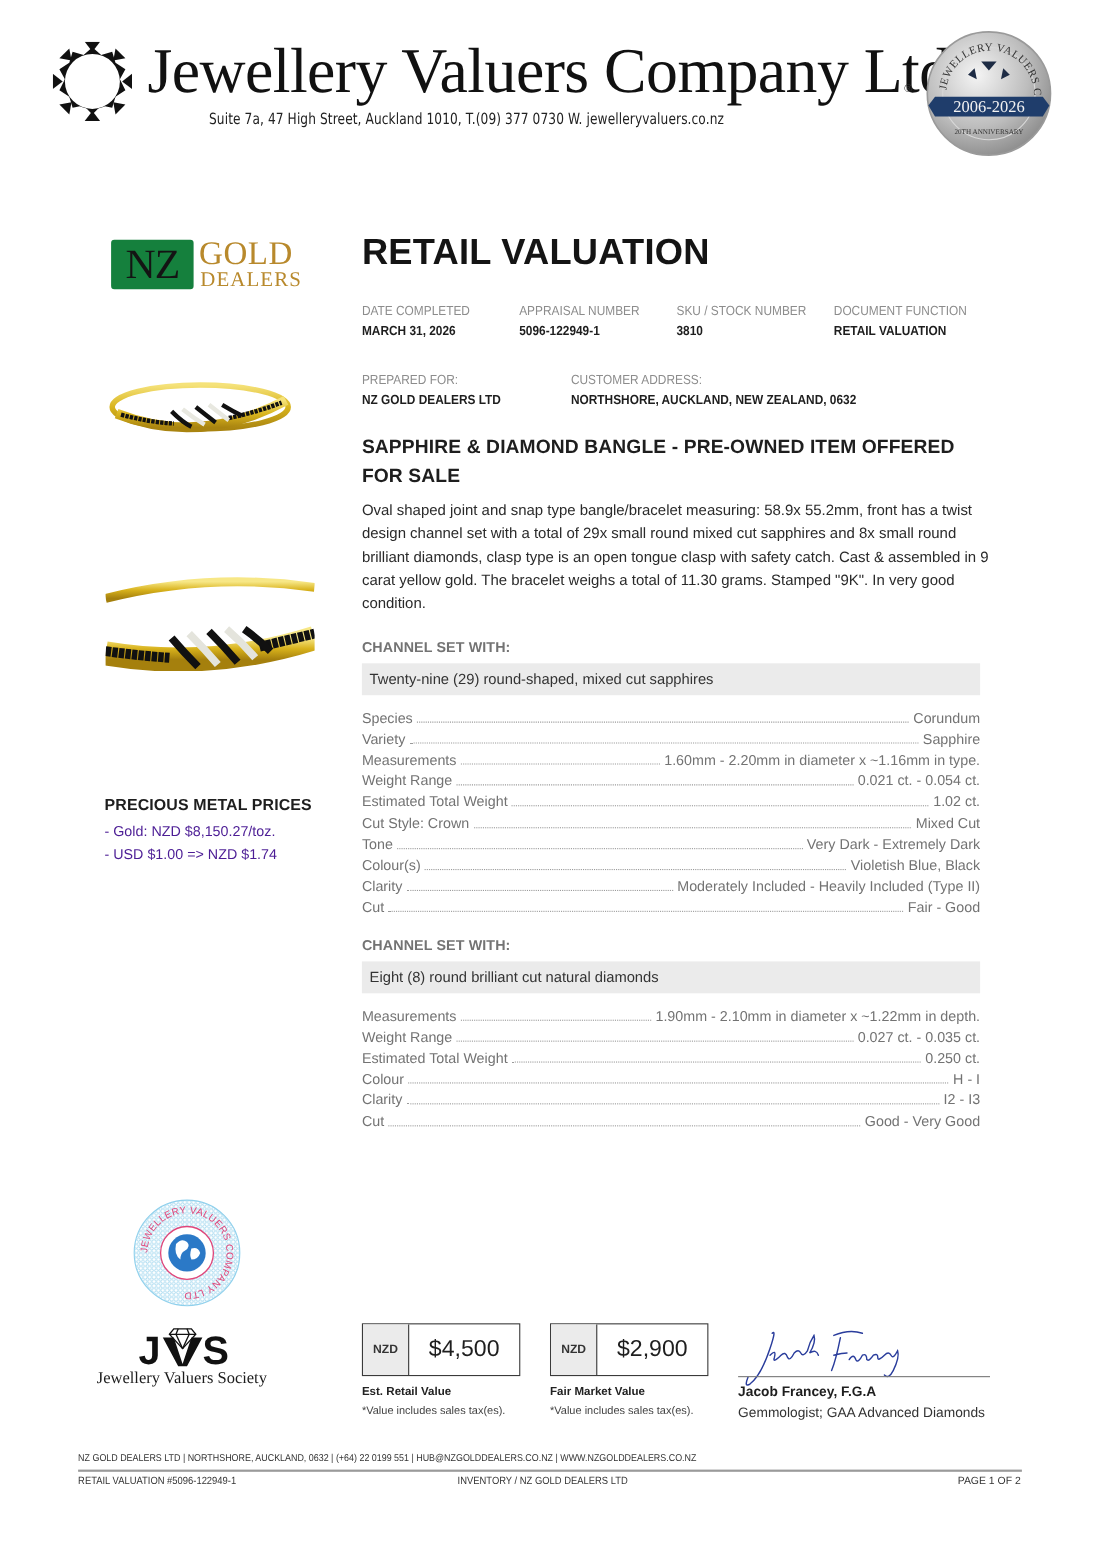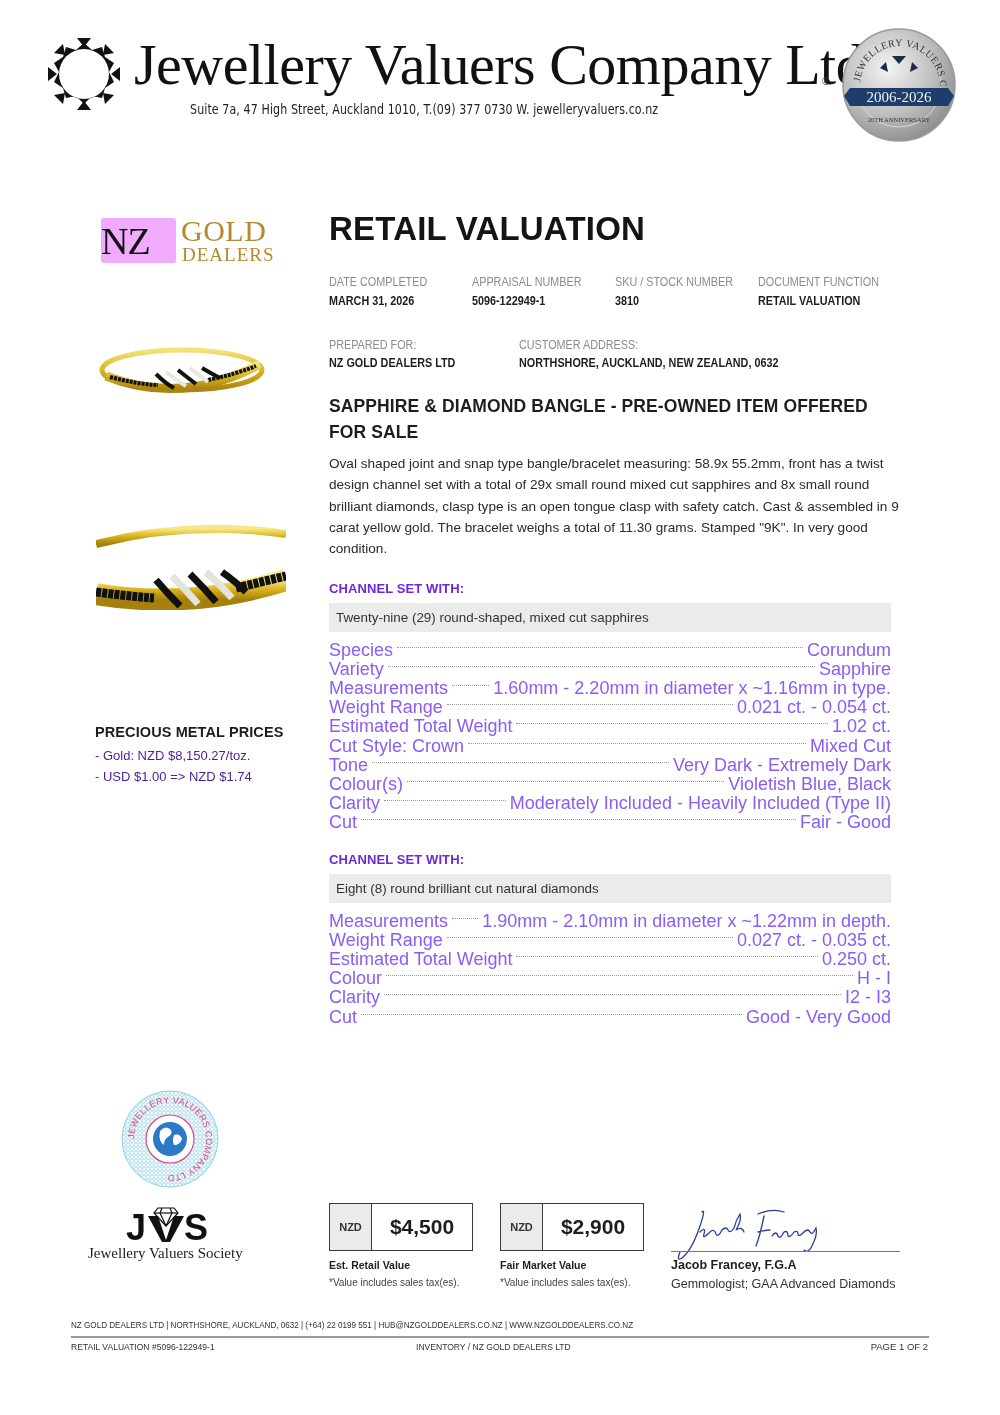--- a/index.html
+++ b/index.html
@@ -8,21 +8,21 @@
 
   
   .lh-star { position:absolute; left:48px; top:38px; width:72px; height:72px; }
   .lh-title { position:absolute; left:134px; top:30px; font-family:"Liberation Serif","DejaVu Serif",serif; font-size:58px; color:#111; letter-spacing:-0.5px; white-space:nowrap; line-height:70px; }
   .lh-reg { position:absolute; left:822px; top:76px; font-size:10px; color:#333; }
   .lh-address { position:absolute; left:190px; top:101px; font-family:"DejaVu Sans Condensed","DejaVu Sans",sans-serif; font-size:14px; color:#222; letter-spacing:0.1px; white-space:nowrap; transform:scaleX(0.88); transform-origin:left top; }
   .lh-seal { position:absolute; left:840px; top:26px; width:118px; height:118px; }
 
   
   .nzgd-logo { position:absolute; left:101px; top:218px; width:180px; height:46px; }
-  .nzgd-box { position:absolute; left:0; top:0; width:75px; height:45px; background:#f0abfc; border-radius:3px; display:flex; align-items:center; }
+  .nzgd-box { position:absolute; left:0; top:0; width:75px; height:45px; background:#15803d; border-radius:3px; display:flex; align-items:center; justify-content:center; }
   .nzgd-box span { font-family:"Liberation Serif",serif; font-size:38px; color:#141414; letter-spacing:-1px; line-height:1; }
   .nzgd-gold { position:absolute; left:80px; top:-2px; font-family:"Liberation Serif",serif; font-size:30px; color:#b8892c; line-height:30px; letter-spacing:0.5px; }
   .nzgd-dealers { position:absolute; left:81px; top:27px; font-family:"Liberation Serif",serif; font-size:19px; color:#b8892c; line-height:19px; letter-spacing:1px; }
 
   .photo { position:absolute; overflow:hidden; }
   .photo-1 { left:96px; top:344px; width:172px; height:54px; }
   .photo-2 { left:96px; top:522px; width:190px; height:88px; }
 
   .metal-title { position:absolute; left:95px; top:724px; font-size:14.5px; font-weight:bold; color:#1e1e1e; letter-spacing:0.1px; }
   .metal-line { position:absolute; left:95px; font-size:13px; color:#4c1d95; }
@@ -32,33 +32,33 @@
   .jvs-text { position:absolute; left:88px; top:1245px; font-family:"Liberation Serif",serif; font-size:15px; color:#1c1c1c; white-space:nowrap; }
 
   
   .doc-title { position:absolute; left:329px; top:210px; font-size:33px; font-weight:bold; color:#141414; letter-spacing:0.2px; }
   .meta-label { position:absolute; font-size:12px; color:#8c8c8c; white-space:nowrap; letter-spacing:0; transform:scaleX(0.9); transform-origin:left top; }
   .meta-value { position:absolute; font-size:12px; font-weight:bold; color:#1e1e1e; white-space:nowrap; transform:scaleX(0.9); transform-origin:left top; }
 
   .item-title { position:absolute; left:329px; top:393px; width:560px; font-size:17.5px; font-weight:bold; color:#1e1e1e; line-height:26px; letter-spacing:0.1px; }
   .item-desc { position:absolute; left:329px; top:453px; width:575px; font-size:13.6px; color:#2a2a2a; line-height:21.3px; }
 
-  .section-head { position:absolute; left:329px; font-size:13px; font-weight:bold; color:#6d28d9; letter-spacing:0.1px; }
+  .section-head { position:absolute; left:329px; font-size:13px; font-weight:bold; color:#737373; letter-spacing:0.1px; }
   .stone-banner { position:absolute; left:329px; width:562px; height:29px; background:#ebebeb; font-size:13.4px; color:#333; padding-left:7px; line-height:29px; }
 
   .spec-list { position:absolute; left:329px; width:562px; }
-  .spec-row { display:flex; align-items:center; height:19.1px; font-size:18px; color:#8b5cf6; white-space:nowrap; }
+  .spec-row { display:flex; align-items:flex-end; height:19.1px; font-size:13px; color:#737373; white-space:nowrap; }
   .spec-row .k { flex:0 0 auto; }
   .spec-row .dots { flex:1 1 auto; border-bottom:1px dotted #9a9a9a; margin:0 4px; transform:translateY(-3px); min-width:10px; }
   .spec-row .v { flex:0 0 auto; }
 
   
   .val-box { position:absolute; top:1203px; width:144px; height:48px; border:1.5px solid #3a3a3a; display:flex; }
   .val-cur { width:42px; height:100%; background:#ebebeb; border-right:1.5px solid #3a3a3a; font-size:11px; font-weight:bold; color:#333; display:flex; align-items:center; justify-content:center; }
-  .val-amt { flex:1; display:flex; align-items:center; justify-content:center; font-size:21px; font-weight:bold; color:#1e1e1e; }
+  .val-amt { flex:1; display:flex; align-items:center; justify-content:center; font-size:21px; font-weight:normal; color:#1e1e1e; }
   .val-label { position:absolute; top:1259px; font-size:10.5px; font-weight:bold; color:#222; }
   .val-note { position:absolute; top:1277px; font-size:10px; color:#444; }
 
   .sig-img { position:absolute; left:672px; top:1206px; width:160px; height:56px; }
   .sig-line { position:absolute; left:671px; top:1251px; width:229px; height:1px; background:#777; }
   .sig-name { position:absolute; left:671px; top:1258px; font-size:12.5px; font-weight:bold; color:#1e1e1e; }
   .sig-title { position:absolute; left:671px; top:1277px; font-size:12.5px; color:#333; }
 
   
   .foot-contact { position:absolute; left:71px; top:1320px; font-size:9px; color:#333; white-space:nowrap; transform:scaleX(0.9); transform-origin:left top; }

